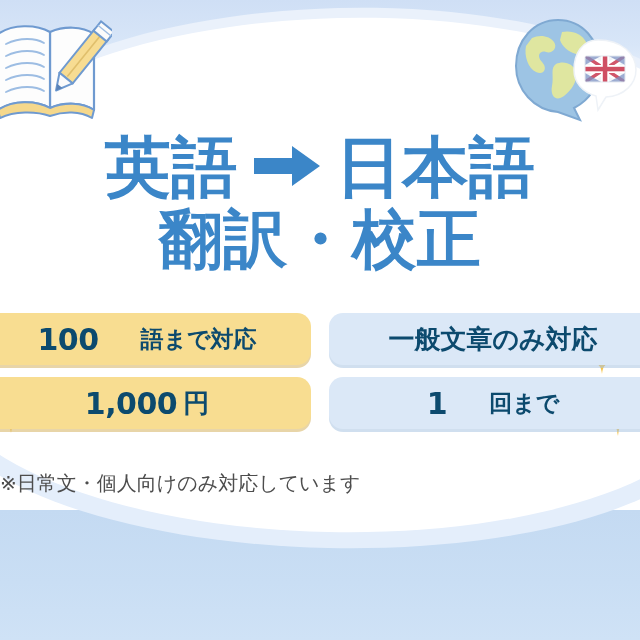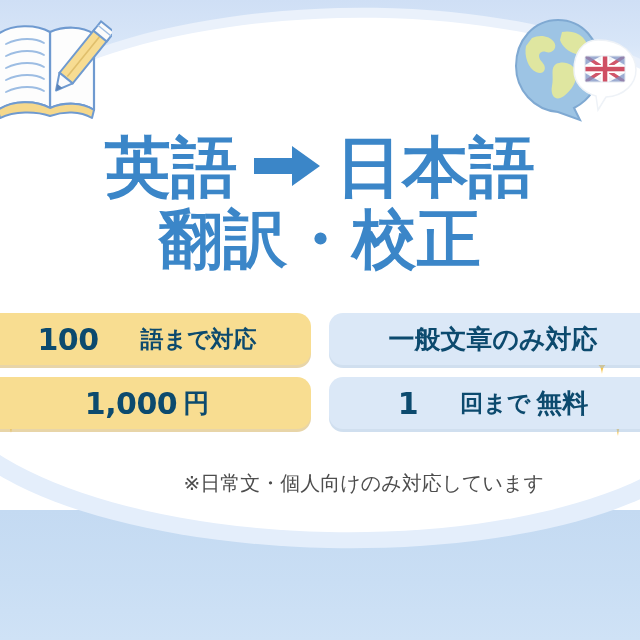--- a/index.html
+++ b/index.html
@@ -117,21 +117,21 @@
 
   
   .spark { position:absolute; }
   .spark-l1 { left:-6px; top:393px; }
   .spark-r1 { right:2px;  top:390px; }
   .spark-r2 { right:30px; top:352px; }
 
   
   .note {
     position:absolute; left:0; top:470px; width:544px;
-    text-align:right;
+    text-align:left;
     font-size:20px;
     color:#4d4d4d;
     font-weight:500;
     font-family:"DejaVu Sans","Liberation Sans",sans-serif;
   }
 </style>
 </head>
 <body>
 
 <div id="stage">
@@ -256,20 +256,19 @@
       </div>
     </div>
     <div class="badge-row">
       <div class="badge badge-yellow">
           <span class="big">1,000</span>
           <span class="mid">円</span>
       </div>
       <div class="badge badge-blue">
           <span class="big">1</span>
           <span class="sm">回まで</span>
-          <span class="mid">無料</span>
       </div>
     </div>
   </div>
 
   <div class="note">※日常文・個人向けのみ対応しています</div>
 
 </div>
 
 </body></html>

